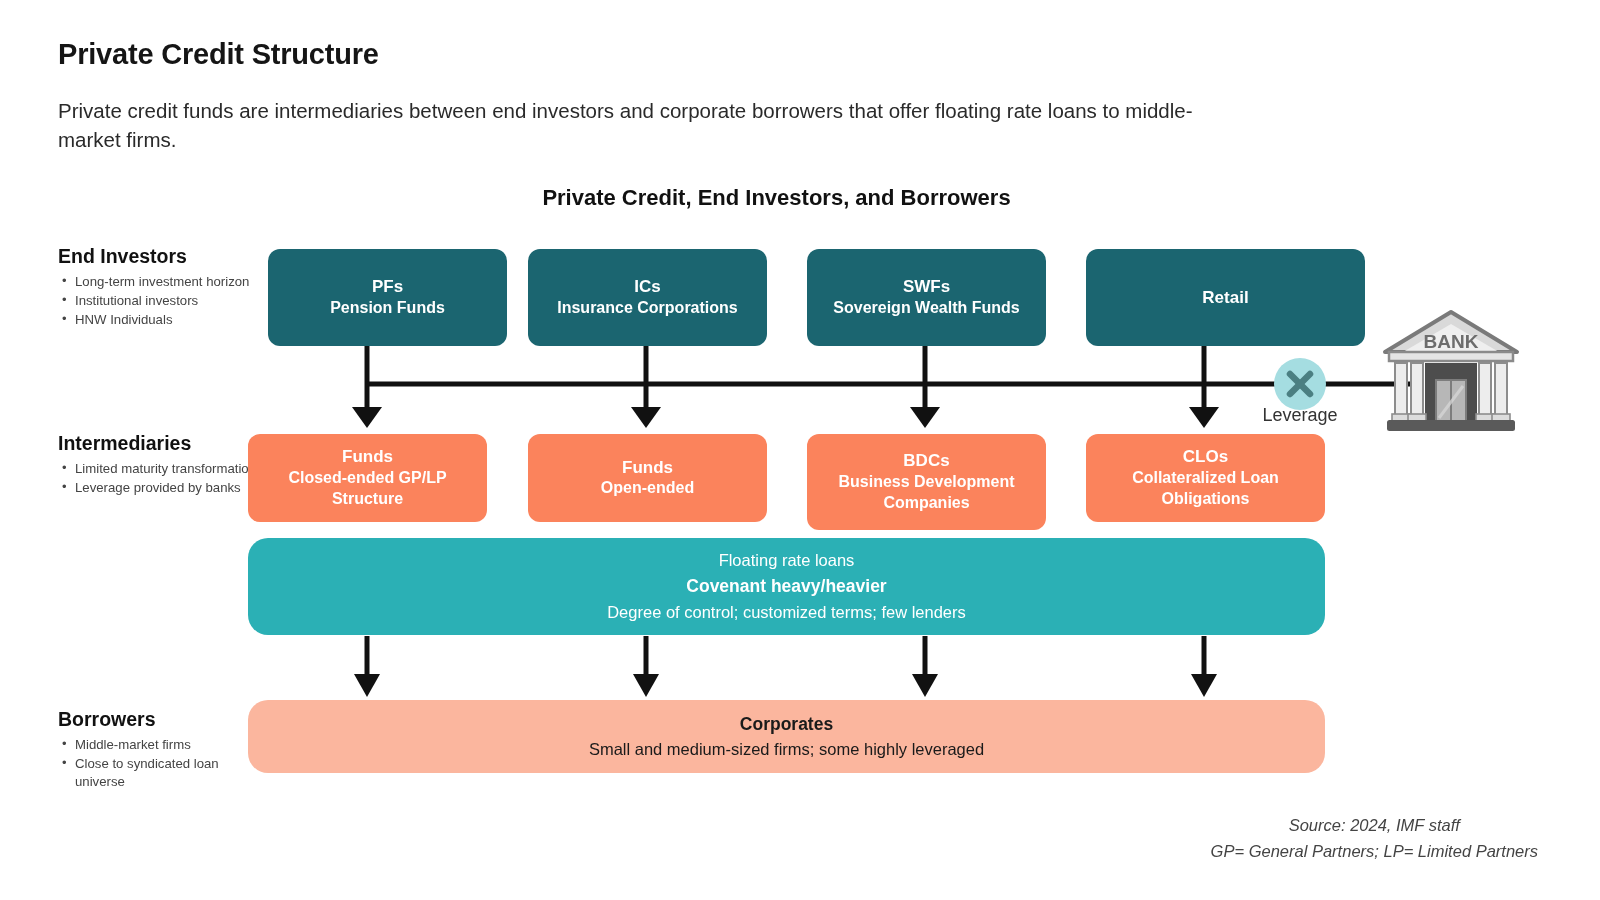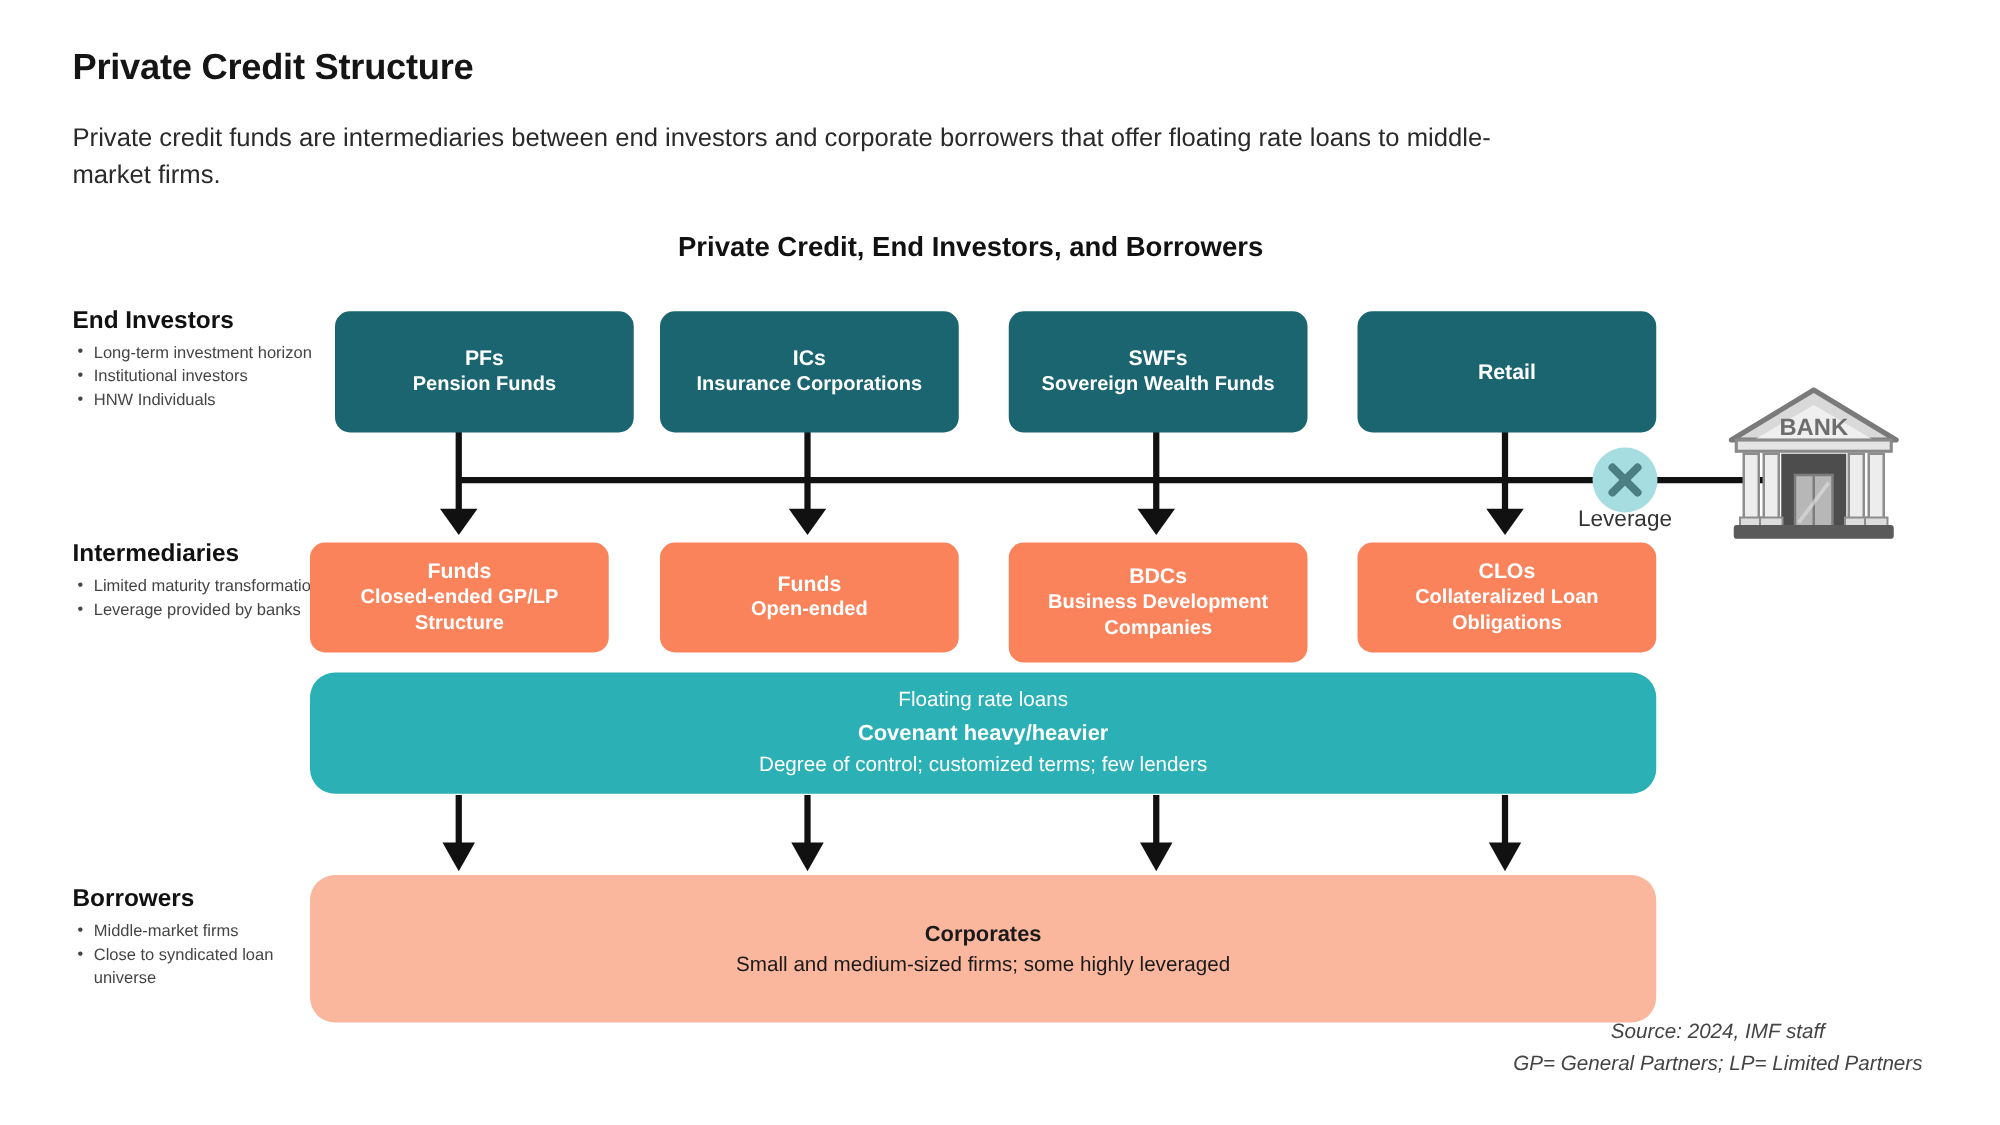--- a/index.html
+++ b/index.html
@@ -154,21 +154,21 @@
     <div class="n-sub">Pension Funds</div>
   </div>
   <div class="node investor" style="left:528px;top:249px;width:239px;height:97px;">
     <div class="n-title">ICs</div>
     <div class="n-sub">Insurance Corporations</div>
   </div>
   <div class="node investor" style="left:807px;top:249px;width:239px;height:97px;">
     <div class="n-title">SWFs</div>
     <div class="n-sub">Sovereign Wealth Funds</div>
   </div>
-  <div class="node investor" style="left:1086px;top:249px;width:239px;height:97px;text-align:right;">
+  <div class="node investor" style="left:1086px;top:249px;width:279px;height:97px;text-align:right;">
     <div class="n-title">Retail</div>
   </div>
 
   <div id="leverage-badge">
     <svg width="34" height="34" viewBox="0 0 34 34">
       <g stroke="#4b7f82" stroke-width="6.5" stroke-linecap="round">
         <line x1="7" y1="7" x2="27" y2="27"></line>
         <line x1="27" y1="7" x2="7" y2="27"></line>
       </g>
     </svg>
@@ -224,21 +224,21 @@
     <div class="n-title">CLOs</div>
     <div class="n-sub">Collateralized Loan Obligations</div>
   </div>
 
   <div class="band" id="band-loans" style="left:248px;top:538px;width:1077px;height:97px;">
     <div class="b-line">Floating rate loans</div>
     <div class="b-strong">Covenant heavy/heavier</div>
     <div class="b-line">Degree of control; customized terms; few lenders</div>
   </div>
 
-  <div class="band" id="node-corporates" style="left:248px;top:700px;width:1077px;height:118px;">
+  <div class="band" id="node-corporates" style="left:248px;top:700px;width:1077px;height:73px;">
     <div class="c-title">Corporates</div>
     <div class="c-sub">Small and medium-sized firms; some highly leveraged</div>
   </div>
 
   <div id="footer">
     <div>Source: 2024, IMF staff</div>
     <div>GP= General Partners; LP= Limited Partners</div>
   </div>
 
 </div>

